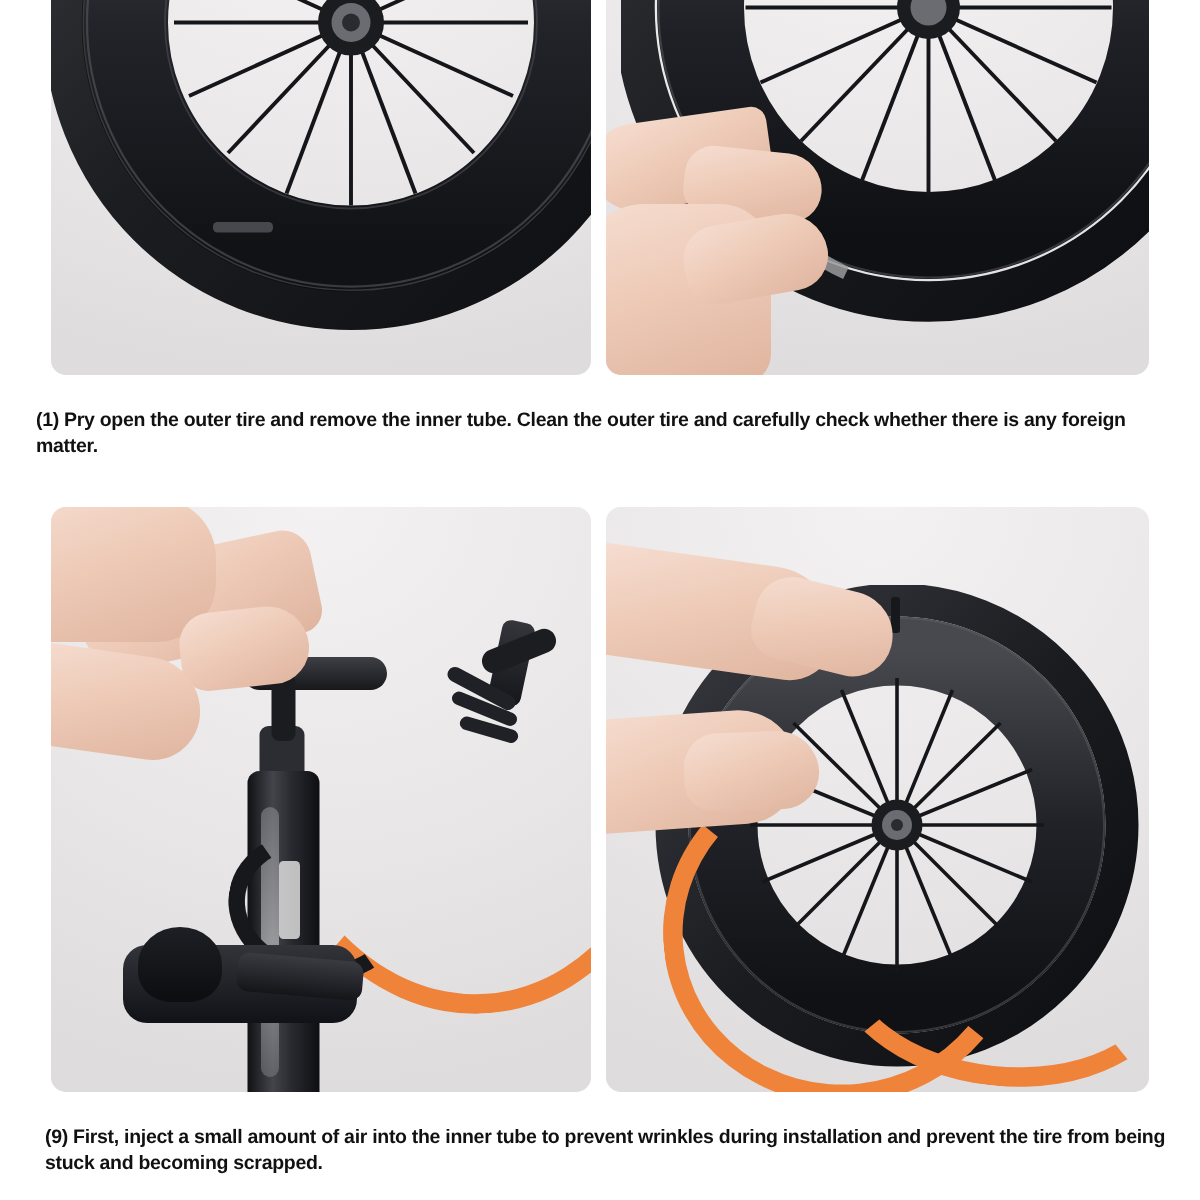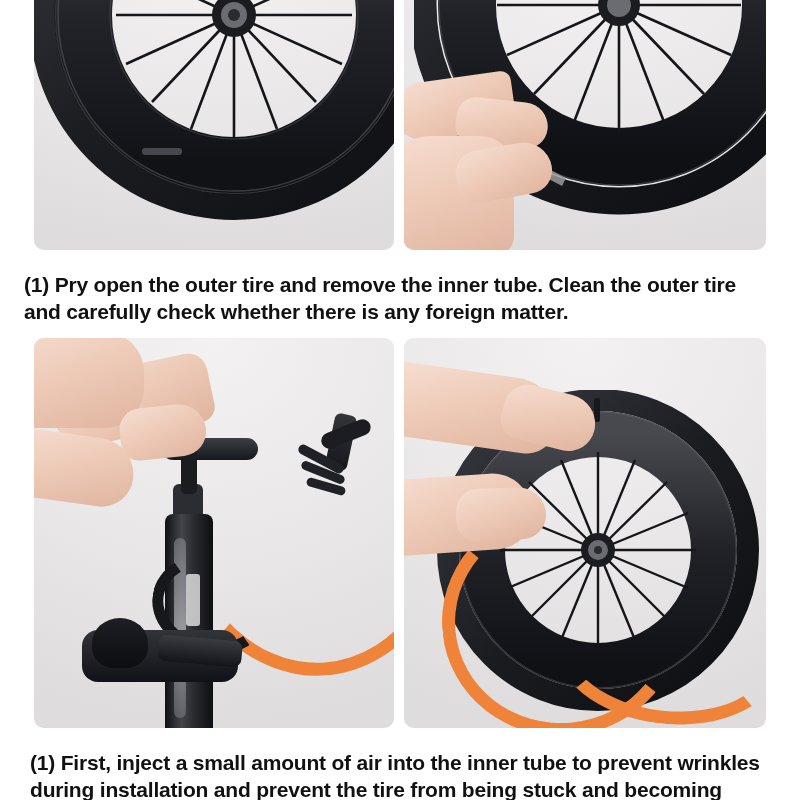--- a/index.html
+++ b/index.html
@@ -30,21 +30,21 @@
     position: absolute; inset: 0;
     background:
       radial-gradient(120% 100% at 50% 0%, #f3f1f1 0%, #e9e7e7 55%, #dedcdc 100%);
   }
 
   
   .caption {
     position: absolute;
     color: #111111;
     font-weight: bold;
-    font-size: 21px;
+    font-size: 13px;
     line-height: 1.28;
     letter-spacing: -0.2px;
   }
 
   
   .wheel-svg { position: absolute; display: block; }
 
   
   .hand {
     position: absolute;
@@ -272,15 +272,15 @@
 
     <div class="hose" style="left:38px; top:168px; width:240px; height:230px; border-color:transparent transparent #f0833a #f0833a; transform:rotate(-6deg);"></div>
     <div class="hose" style="left:150px; top:236px; width:230px; height:150px; border-color:transparent transparent #f0833a transparent; transform:rotate(6deg);"></div>
 
     <div class="hand" style="left:-14px; top:34px; width:168px; height:74px; border-radius:0 44px 30px 0; transform:rotate(8deg);"></div>
     <div class="hand" style="left:98px; top:52px; width:94px; height:56px; border-radius:28px 34px 30px 22px; transform:rotate(14deg);"></div>
     <div class="hand" style="left:-22px; top:138px; width:150px; height:76px; border-radius:0 40px 36px 0; transform:rotate(-4deg);"></div>
     <div class="hand" style="left:52px; top:150px; width:90px; height:52px; border-radius:26px 32px 28px 22px; transform:rotate(-2deg);"></div>
   </div>
 
-  <div class="caption" style="left:30px; top:750px; width:748px;">(1) First, inject a small amount of air into the inner tube to prevent wrinkles during installation and prevent the tire from being stuck and becoming scrapped.</div>
+  <div class="caption" style="left:30px; top:750px; width:748px;">(9) First, inject a small amount of air into the inner tube to prevent wrinkles during installation and prevent the tire from being stuck and becoming scrapped.</div>
 
 </div>
 
 </body></html>

